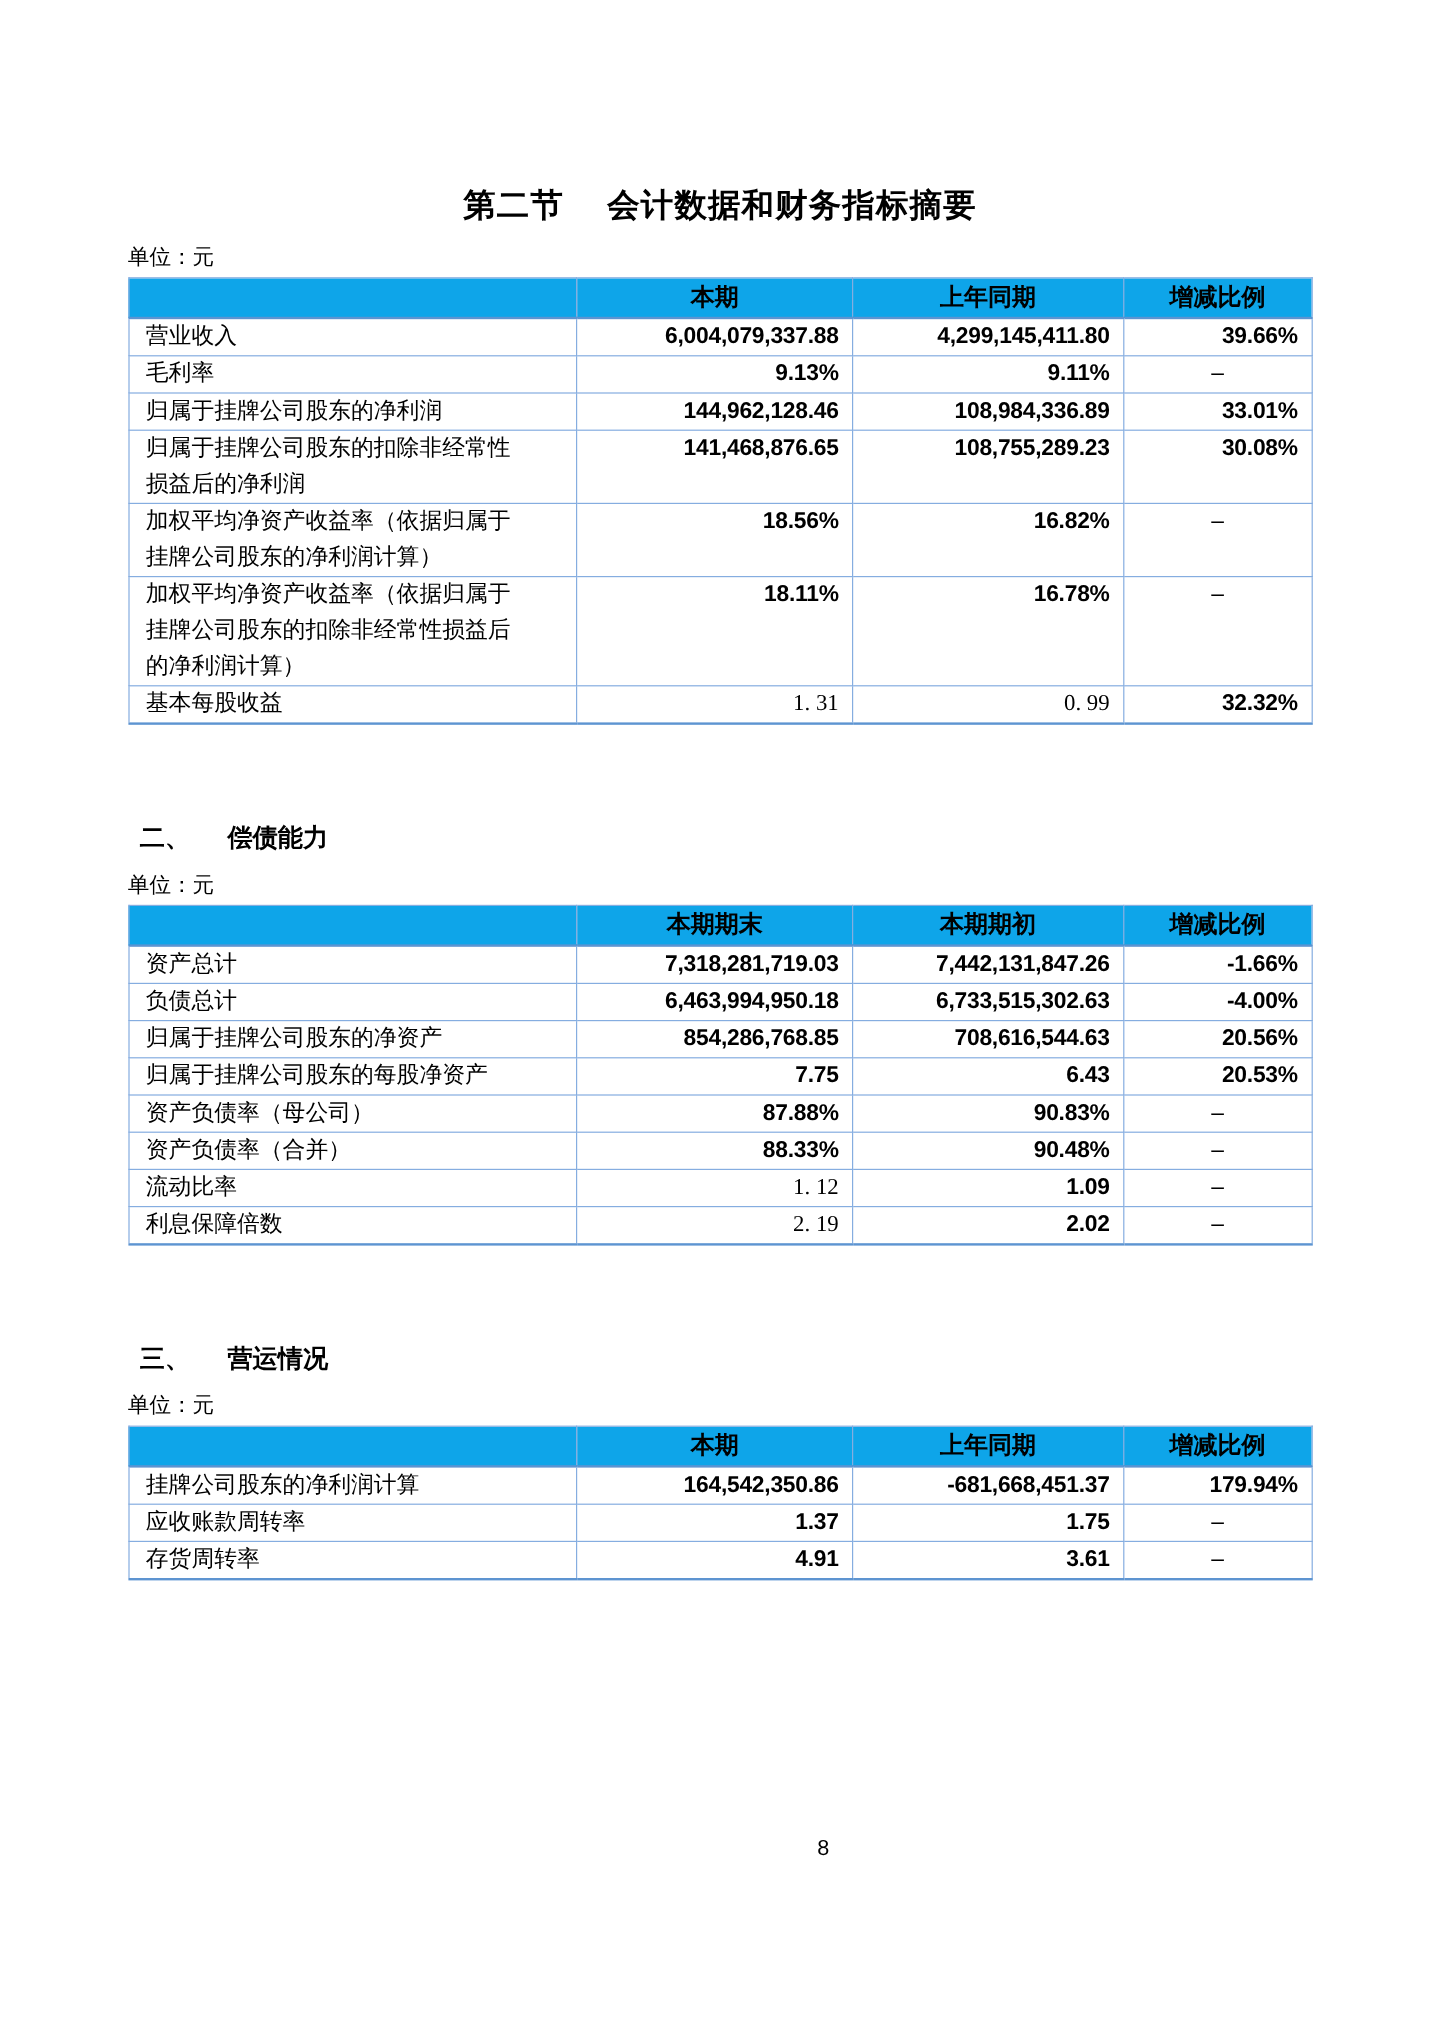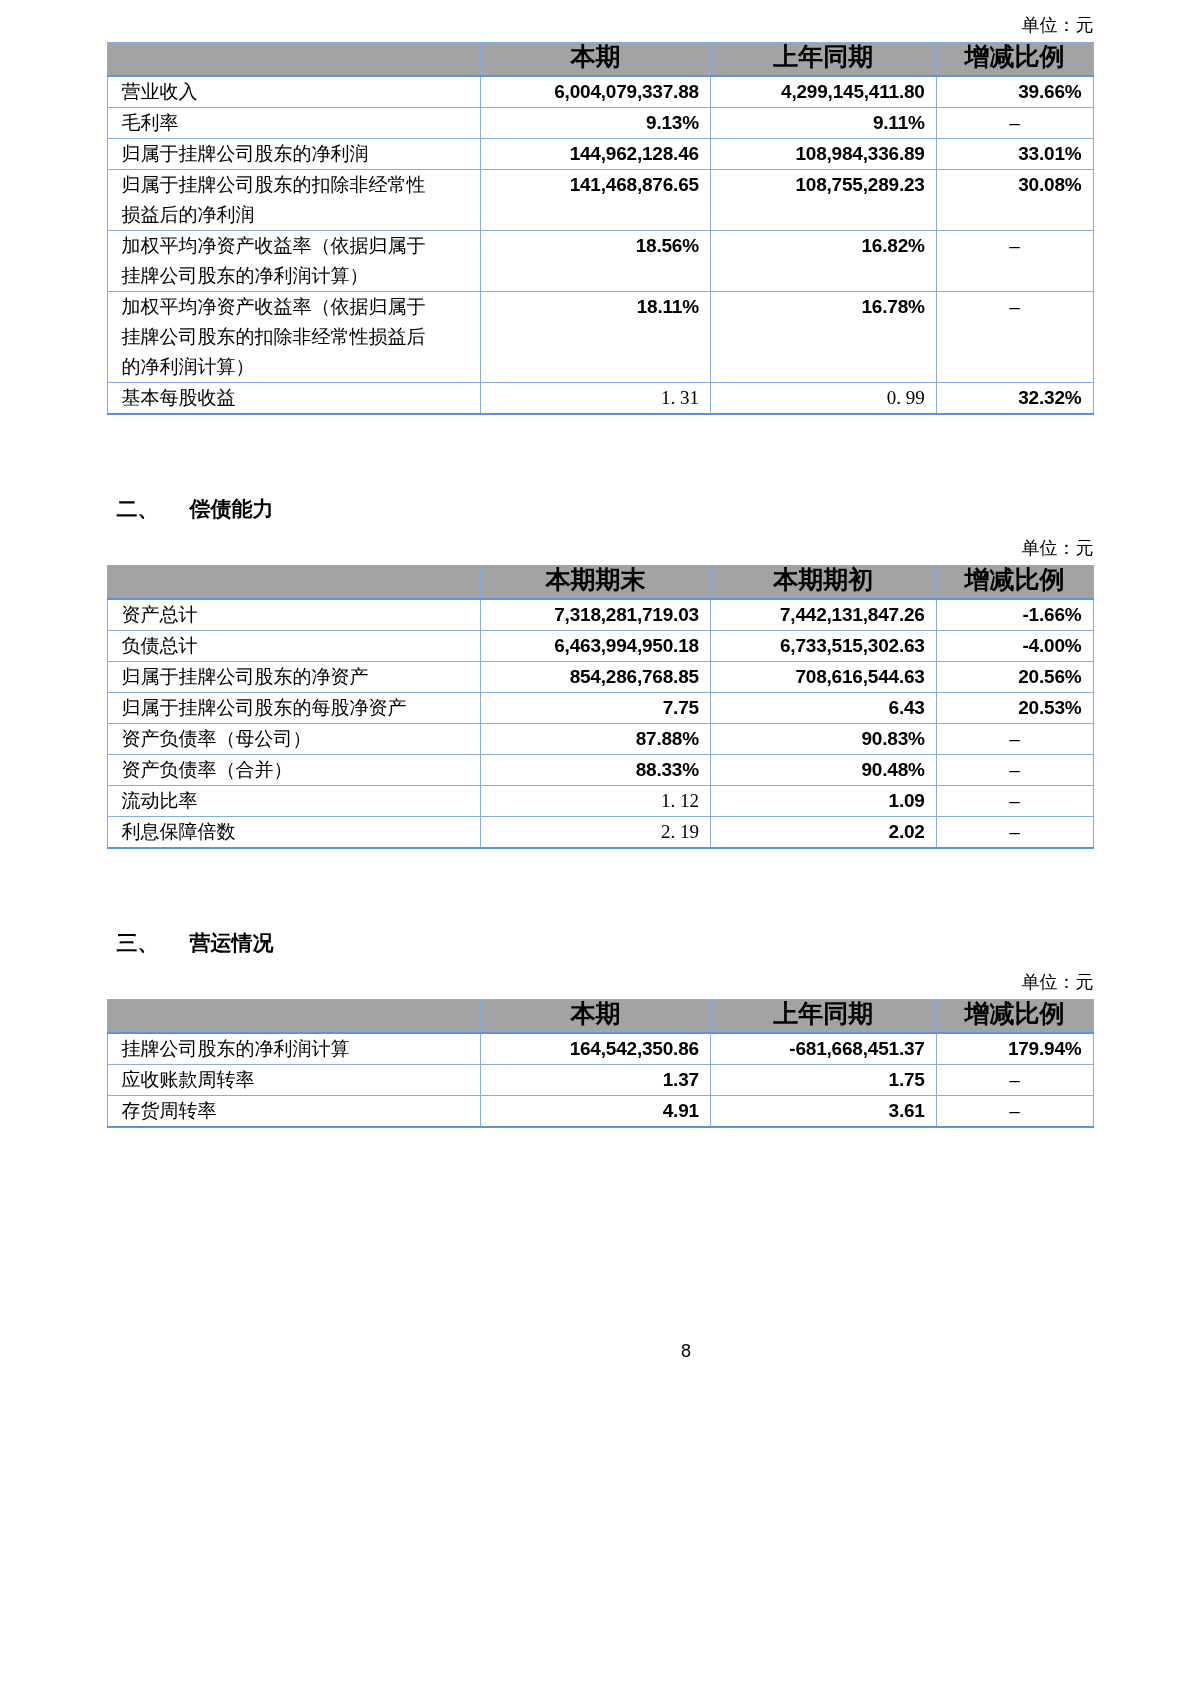--- a/index.html
+++ b/index.html
@@ -28,44 +28,44 @@
     font-family: "Liberation Sans", sans-serif;
     font-weight: bold;
     font-size: 21px;
   }
   .report-section + .report-section .section-heading { margin-top: 80px; }
   .sec-num { margin-right: 31px; }
 
   .unit-label {
     margin-top: 13px;
     margin-bottom: 5px;
-    text-align: right;
+    text-align: left;
     font-size: 18px;
     font-family: "Liberation Serif", serif;
   }
 
   table.data-table {
     width: 100%;
     border-collapse: collapse;
     table-layout: fixed;
   }
   col.c0 { width: 37.9%; }
   col.c1 { width: 23.3%; }
   col.c2 { width: 22.9%; }
   col.c3 { width: 15.9%; }
 
   .data-table th, .data-table td {
     border: 1px solid #85ade0;
     vertical-align: top;
   }
   .data-table th {
-    background: #a3a3a3;
-    font-family: Liberation Mono, monospace;
-    font-weight: bold;
-    font-size: 25px;
+    background: #0ea5e9;
+    font-family: Liberation Sans, sans-serif;
+    font-weight: bold;
+    font-size: 20px;
     line-height: 32px;
     text-align: center;
     border-bottom: 2px solid #5d94d1;
   }
   .data-table td { font-size: 19px; line-height: 30px; }
   .data-table tr:last-child td { border-bottom-width: 2px; border-bottom-color: #5d94d1; }
 
   td.lbl {
     text-align: left;
     padding: 0 8px 0 14px;
@@ -95,20 +95,23 @@
     padding-left: 172px;
     text-align: center;
     font-size: 18px;
     font-family: "Liberation Sans", sans-serif;
   }
 </style>
 </head>
 <body>
 
 <div class="content">
+  <h1 class="doc-title">
+    <span>第二节</span><span class="title-gap"></span><span>会计数据和财务指标摘要</span>
+  </h1>
 
   <div id="sections">
       <section class="report-section">
         <div class="unit-label">单位：元</div>
         <table class="data-table">
           <colgroup>
             <col class="c0">
             <col class="c1">
             <col class="c2">
             <col class="c3">

